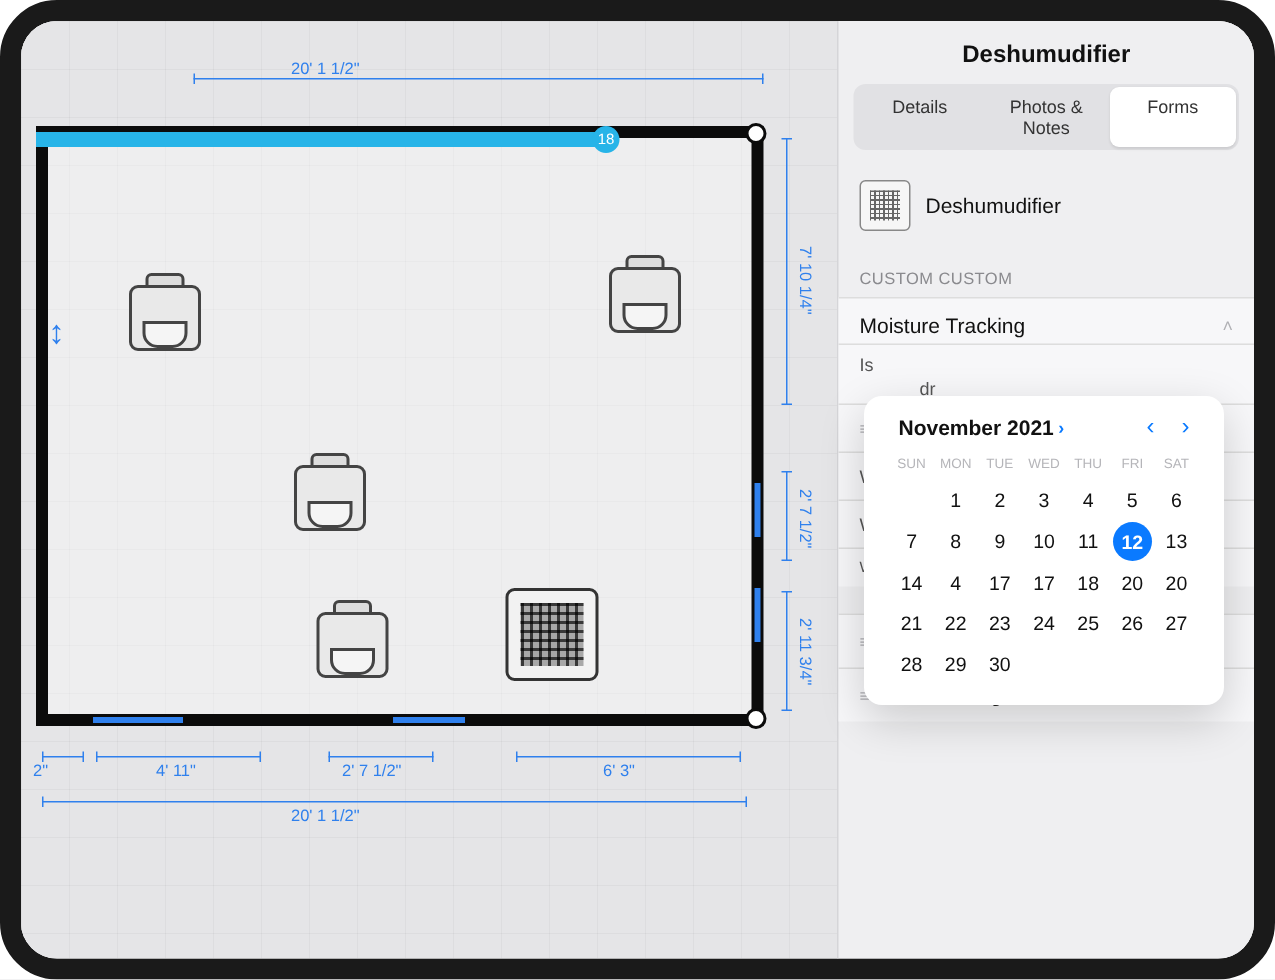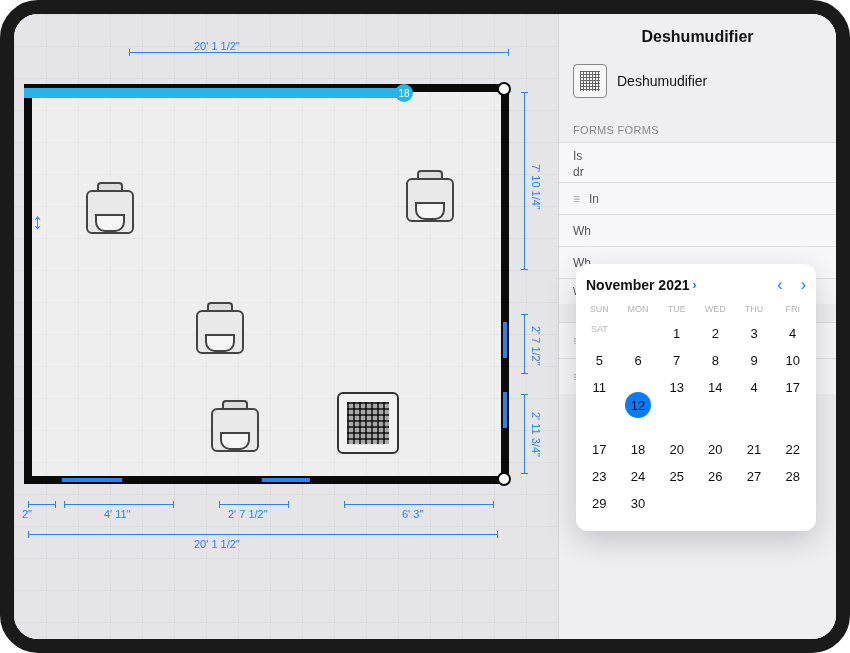--- a/index.html
+++ b/index.html
@@ -62,31 +62,31 @@
   .section-label { font-size:11px; color:#8a8a8e; padding:12px 14px 6px; letter-spacing:.3px; }
   .form-row { padding:10px 14px; font-size:13px; color:#222; border-top:1px solid #ddd; background:#f7f7f9; display:flex; align-items:center; gap:6px; }
   .form-title { padding:10px 14px 4px; font-size:14px; font-weight:500; color:#111; background:#f7f7f9; border-top:1px solid #ddd; display:flex; justify-content:space-between; align-items:center;}
   .chev { color:#b0b0b4; font-size:12px; }
   .peek-text { position:absolute; left:14px; font-size:12px; color:#555; }
   .drag-icon { color:#b0b0b4; font-size:12px; }
   
   .calendar {
     position:absolute; top:250px; left:562px; width:240px;
     background:#fff; border-radius:12px; box-shadow:0 10px 30px rgba(0,0,0,.18);
-    padding:12px 4px 14px; z-index:20;
+    padding:12px 17px 14px; z-index:20;
   }
   .cal-head { display:flex; align-items:center; justify-content:space-between; padding:0 6px 6px; }
   .cal-month { font-size:14px; font-weight:600; color:#111; display:flex; align-items:center; gap:3px; }
   .cal-month .mchev{ color:#0a7aff; font-size:12px; }
   .cal-nav { display:flex; gap:18px; color:#0a7aff; font-size:16px; }
-  .cal-grid { display:grid; grid-template-columns:repeat(6,1fr); text-align:center; }
+  .cal-grid { display:grid; grid-template-columns:repeat(7,1fr); text-align:center; }
   .dow { font-size:9px; color:#b5b5b9; padding:4px 0 6px; }
   .day { font-size:13px; color:#111; padding:6px 0; border-radius:50%; cursor:pointer; }
   .day.muted { color:transparent; pointer-events:none; }
-  .day.sel { background:#0a7aff; color:#000000; width:26px; height:26px; margin:18px auto; display:flex; align-items:center; justify-content:center; }
+  .day.sel { background:#0a7aff; color:#ffffff; width:26px; height:26px; margin:1px auto; display:flex; align-items:center; justify-content:center;font-weight:bold; }
 </style>
 </head>
 <body>
 
 <div class="device">
   <div class="home-dots">
       <span></span>
       <span></span>
       <span></span>
     </div>
@@ -153,28 +153,37 @@
       <div class="dim-label" style="left:214px; top:494px;">2' 7 1/2"</div>
       <div class="dim-line-h" style="left:330px; top:490px; width:150px;"></div>
       <div class="dim-label" style="left:388px; top:494px;">6' 3"</div>
 
       <div class="dim-line-h" style="left:14px; top:520px; width:470px;"></div>
       <div class="dim-label" style="left:180px; top:524px;">20' 1 1/2"</div>
     </div>
 
     <div class="panel">
       <div class="panel-title">Deshumudifier</div>
+      <div class="seg">
+        <div class="seg-item">Details</div>
+        <div class="seg-item">Photos &amp; Notes</div>
+        <div class="seg-item active">Forms</div>
+      </div>
       <div class="equip-header">
         <div class="equip-icon"></div>
         <div class="equip-name">Deshumudifier</div>
       </div>
-      <div class="section-label">FORMS FORMS</div>
+      <div class="section-label">CUSTOM CUSTOM</div>
+      <div class="form-title">
+        <span>Moisture Tracking</span>
+        <span class="chev">˄</span>
+      </div>
       <div class="form-row" style="height:40px; position:relative;padding-left:41px;">
         <span class="peek-text" style="top:6px;">Is</span>
-        <span class="peek-text" style="top:22px;">dr</span>
+        <span class="peek-text" style="top:22px;margin-left:40px;">dr</span>
       </div>
       <div class="form-row" style="height:32px; position:relative;">
         <span class="drag-icon">≡</span>
         <span class="peek-text" style="left:30px; top:9px;">In</span>
       </div>
       <div class="form-row" style="height:32px; position:relative;">
         <span class="peek-text" style="top:9px;">Wh</span>
       </div>
       <div class="form-row" style="height:32px; position:relative;">
         <span class="peek-text" style="top:9px;">Wh</span>

